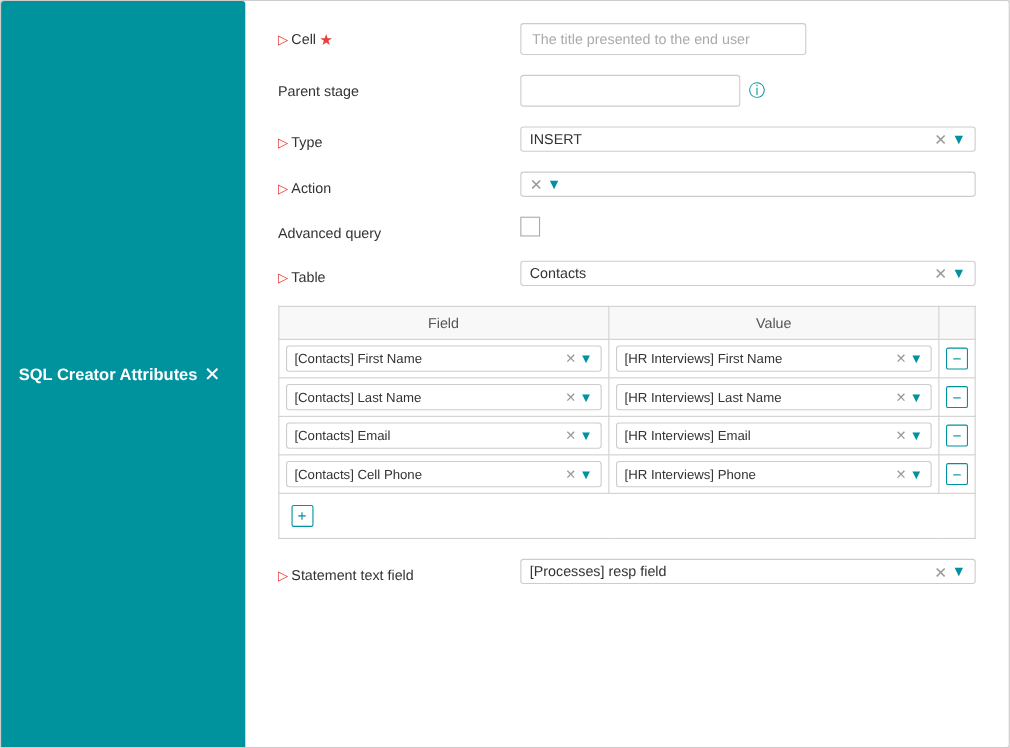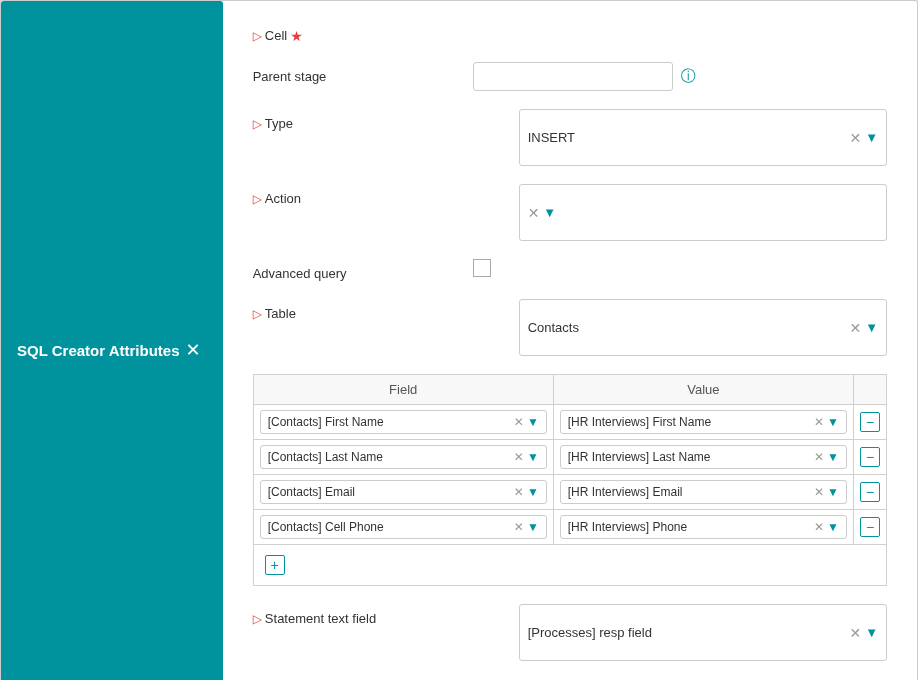--- a/index.html
+++ b/index.html
@@ -96,25 +96,24 @@
     .parent-stage-row {
       display: flex;
       align-items: center;
     }
     .select-control {
       display: flex;
       align-items: center;
       border: 1px solid #ccc;
       border-radius: 3px;
       background: #fff;
-      padding: 20px 8px;
+      padding: 3px 8px;
       min-width: 240px;
       cursor: pointer;
       font-size: 13px;
-      margin-left: 46px;
     }
     .select-value {
       flex: 1;
       color: #333;
     }
     .select-actions {
       display: flex;
       align-items: center;
       gap: 4px;
     }
@@ -229,20 +228,23 @@
     <button class="close-btn">✕</button>
   </div>
 
   <div class="dialog-body">
 
     <div class="form-row">
       <div class="form-label">
         <span class="flag-icon">▷</span>
         <span>Cell</span>
         <span class="required-star">★</span>
+      </div>
+      <div class="form-control">
+        <input type="text" class="input-text" placeholder="The title presented to the end user" style="">
       </div>
     </div>
 
     <div class="form-row">
       <div class="form-label">
         <span>Parent stage</span>
       </div>
       <div class="form-control parent-stage-row">
         <input type="text" class="input-empty" style="">
         <span class="info-icon">ⓘ</span>

